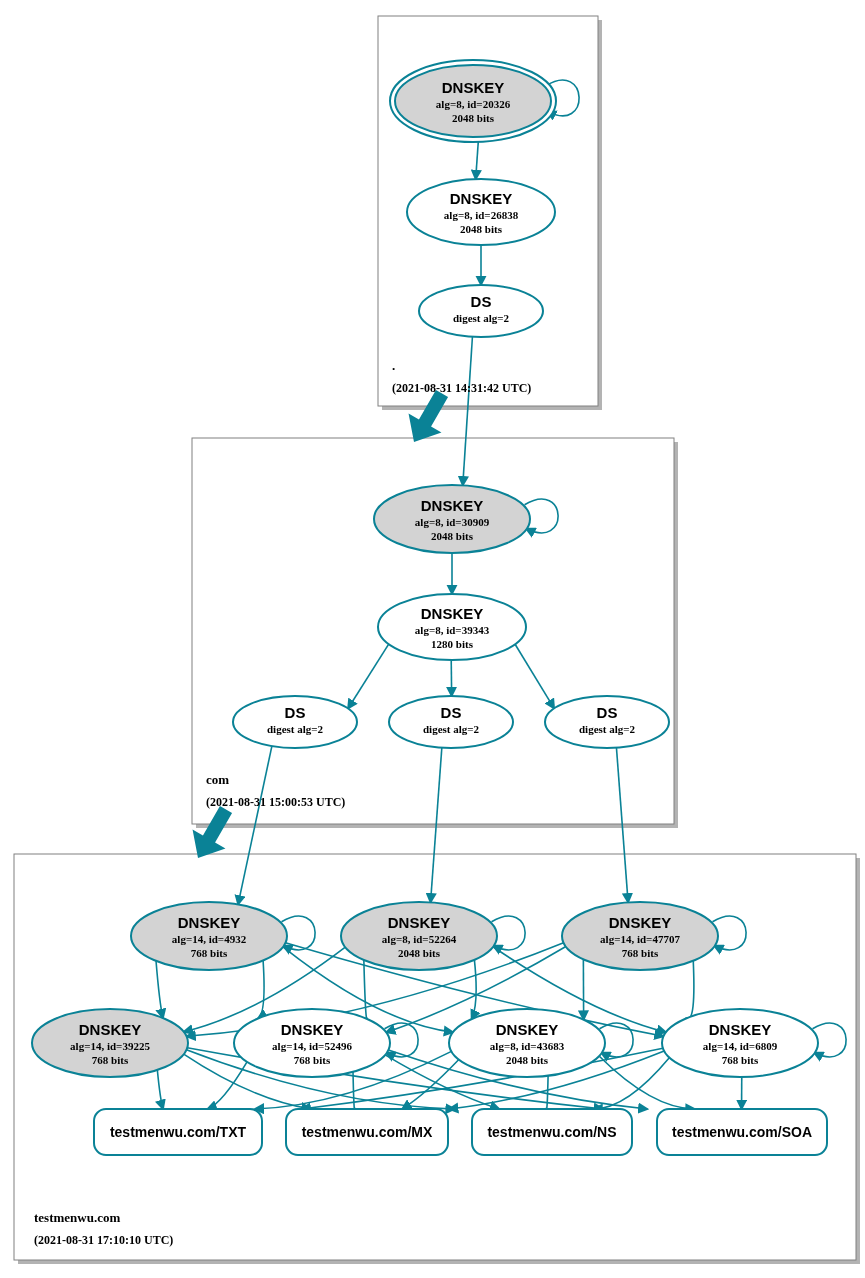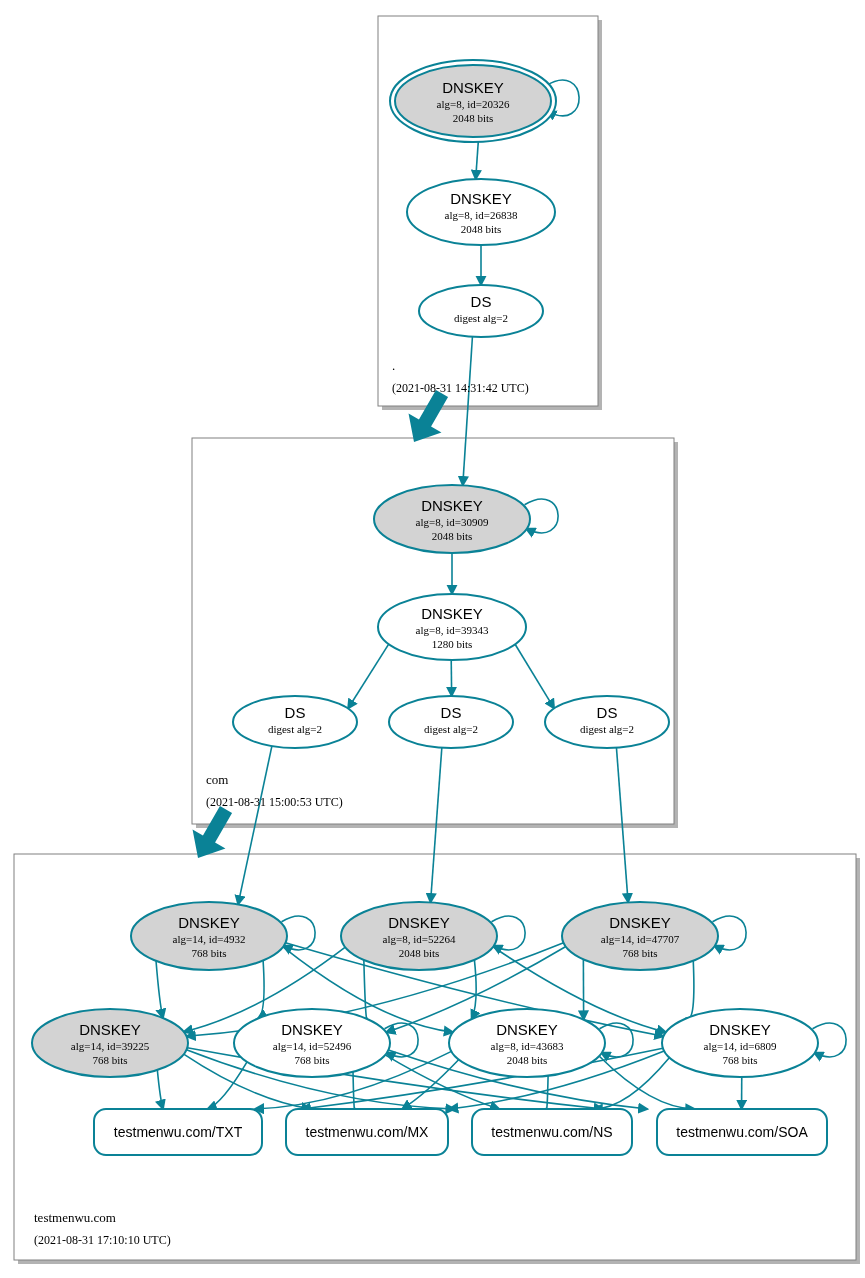--- a/index.html
+++ b/index.html
@@ -1,18 +1,18 @@
 <!DOCTYPE html>
 <html><head>
 <meta charset="utf-8">
 <style>
   html,body{margin:0;padding:0;background:#ffffff;}
   body{width:865px;height:1278px;position:relative;
        font-family:"Liberation Sans", sans-serif;}
-  #stage{position:absolute;left:0;top:0;width:865px;height:1278px;}
+  #stage{position:absolute;left:0;top:0;width:865px;height:1278px;font-weight:bold;}
   svg{display:block;}
   .zonebox{fill:#ffffff;stroke:#808080;stroke-width:1;}
   .zoneshadow{fill:#b3b3b3;}
   .node-ell{stroke:#0a8296;stroke-width:2;}
   .fill-gray{fill:#d3d3d3;}
   .fill-white{fill:#ffffff;}
   .edge{fill:none;stroke:#0a8296;stroke-width:1.6;}
   .zedge{fill:#0a8296;}
   .rrset{fill:#ffffff;stroke:#0a8296;stroke-width:2;}
   text{fill:#000000;}

